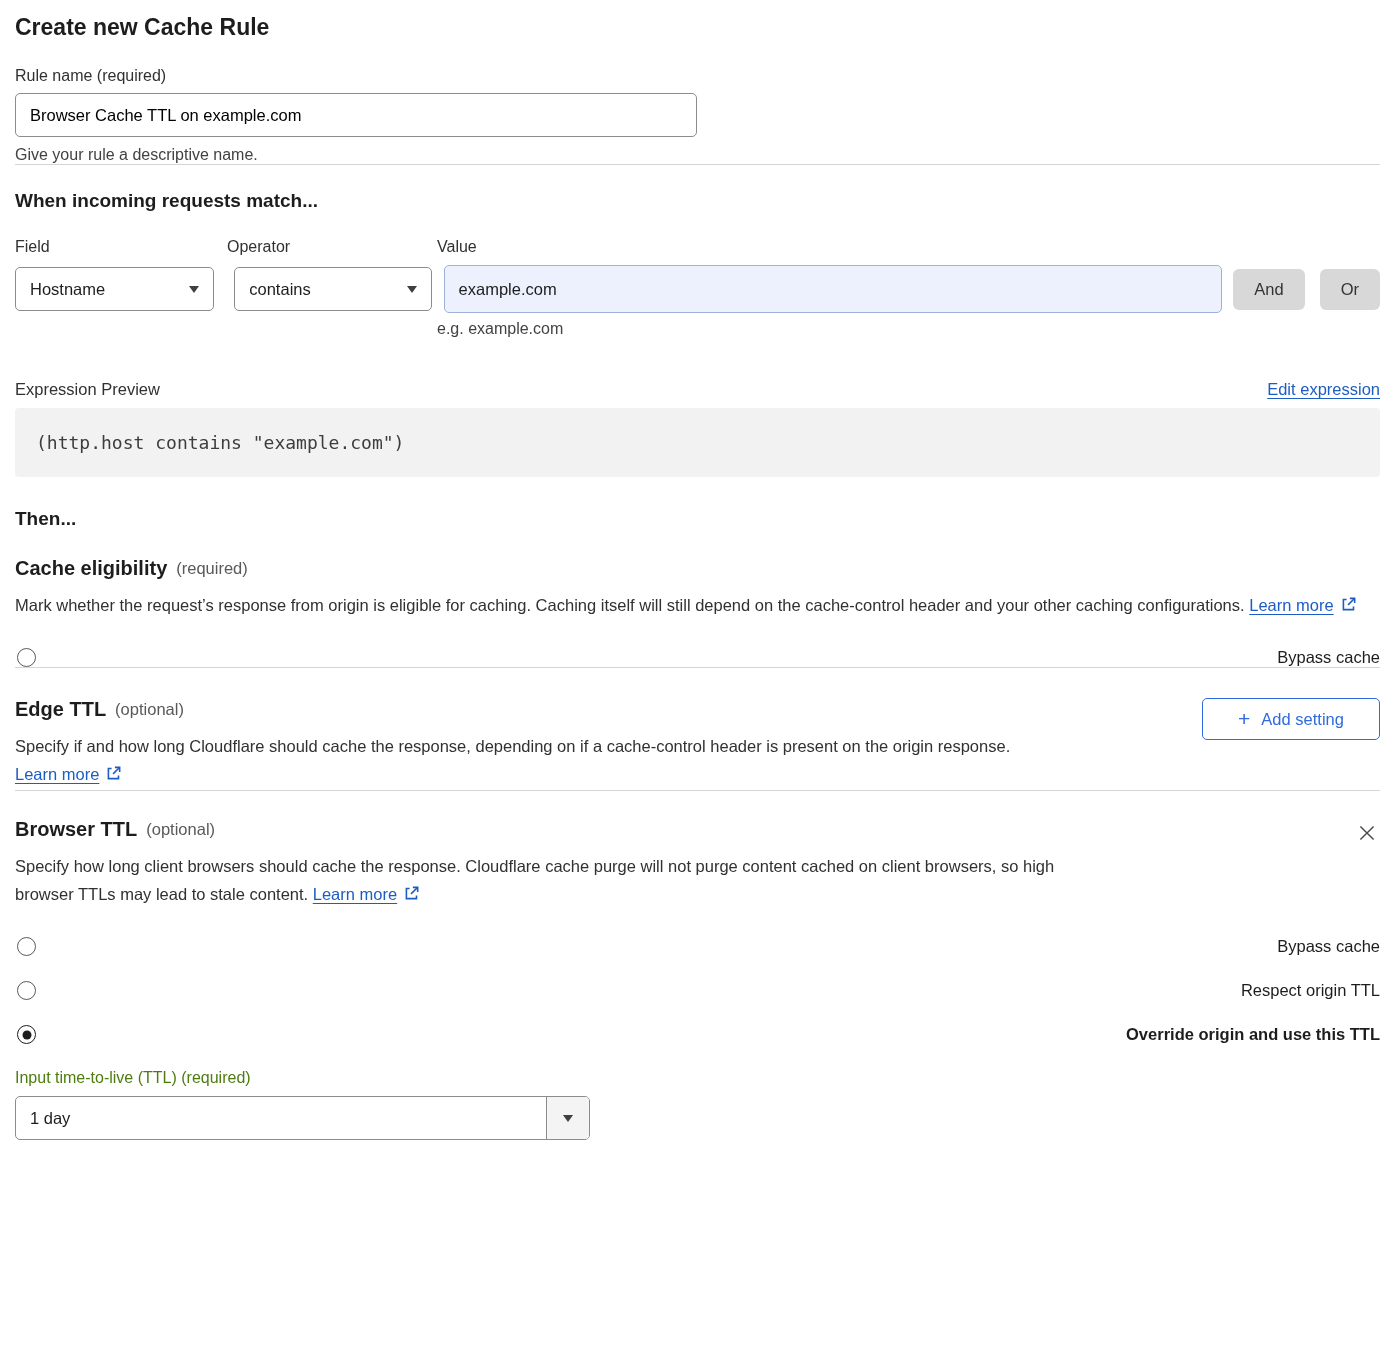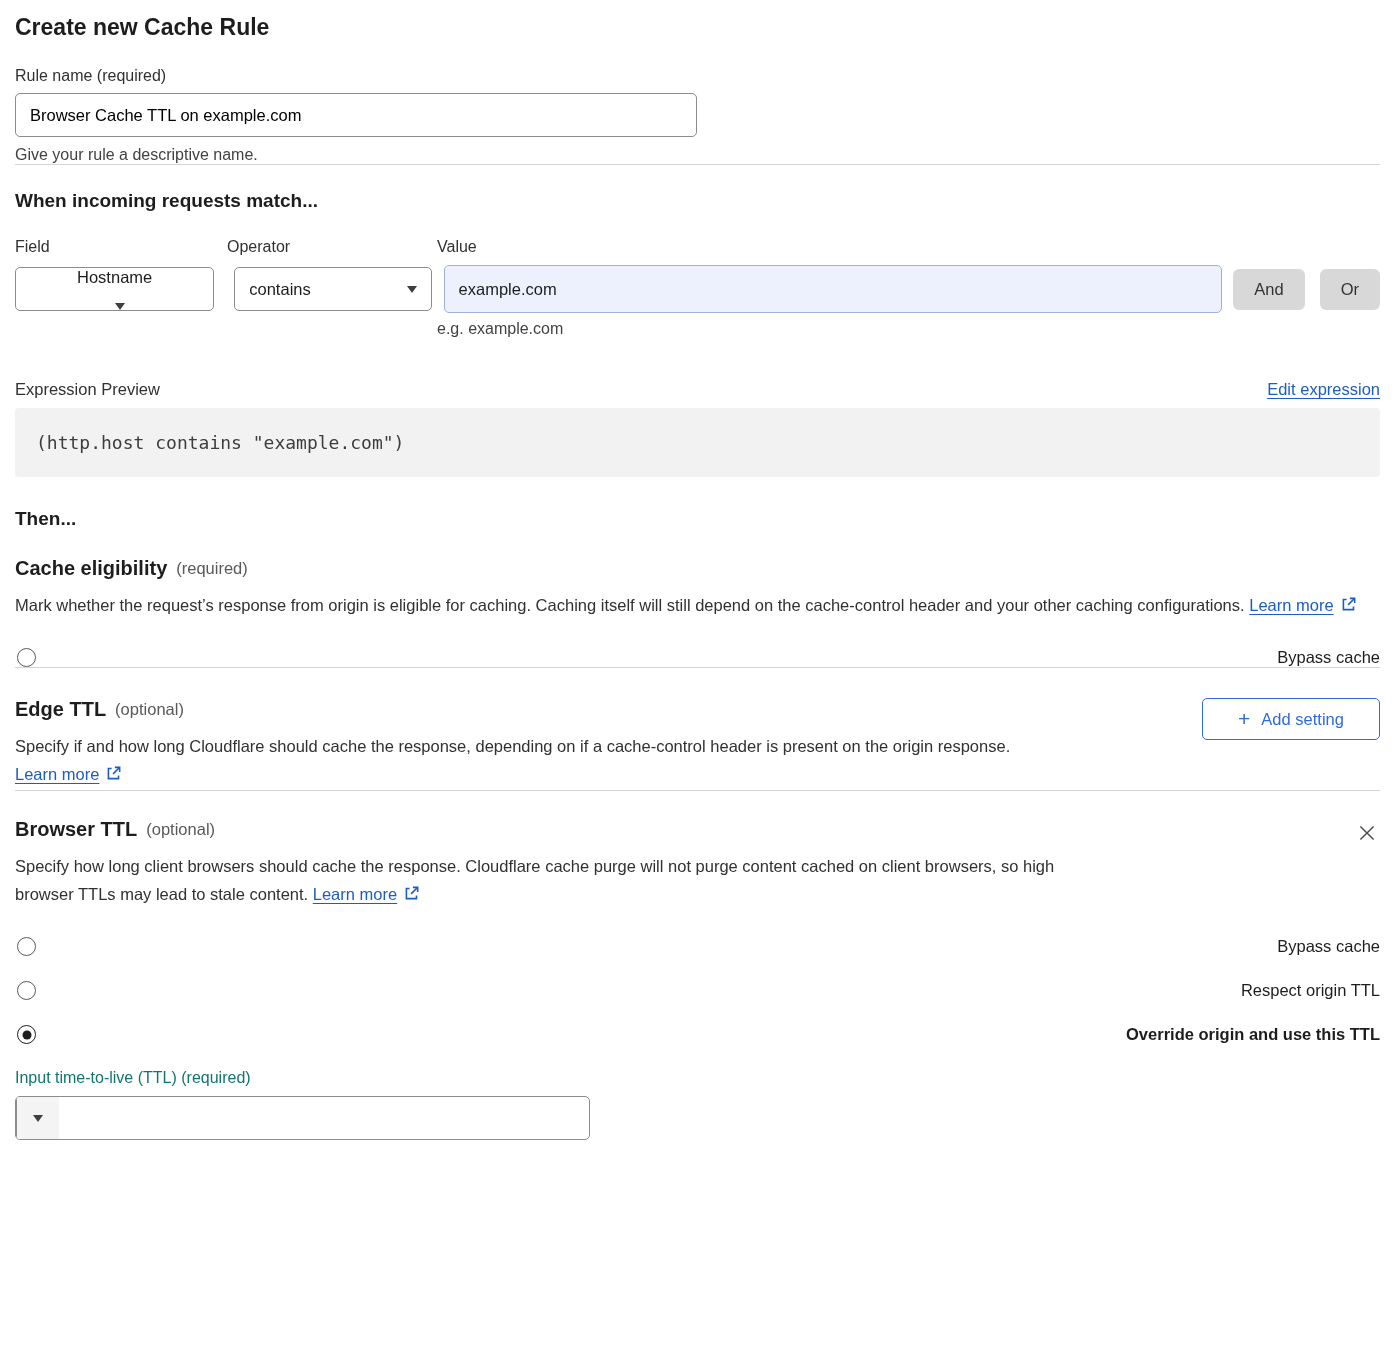--- a/index.html
+++ b/index.html
@@ -72,21 +72,21 @@
     border-radius: 5px;
     background: #fff;
     display: flex;
     align-items: center;
     justify-content: space-between;
     padding: 0 14px;
     font-size: 16.5px;
     color: #1d1d1d;
     cursor: pointer;
   }
-  .select-field { width: 200px; margin-right: 20px; flex-direction: column; }
+  .select-field { width: 200px; margin-right: 20px; }
   .select-operator { width: 198px; margin-right: 12px; }
   .caret {
     width: 0; height: 0;
     border-left: 5.5px solid transparent;
     border-right: 5.5px solid transparent;
     border-top: 7px solid #3f3f3f;
     flex: none;
     margin-left: 10px;
   }
   .value-input {
@@ -213,21 +213,21 @@
   .close-btn {
     background: none;
     border: none;
     cursor: pointer;
     padding: 2px;
     margin-top: 2px;
     color: #4a4a4a;
     line-height: 0;
   }
 
-  .ttl-label { font-size: 16px; color: #0f766e; margin-top: 25px; }
+  .ttl-label { font-size: 16px; color: #4d7c0f; margin-top: 25px; }
   .ttl-select {
     margin-top: 9px;
     width: 575px;
     height: 44px;
     border: 1px solid #8c8c8c;
     border-radius: 5px;
     background: #fff;
     display: flex;
     align-items: stretch;
     overflow: hidden;
@@ -373,18 +373,19 @@
     <span class="radio-circle"></span>
     <span class="radio-label">Respect origin TTL</span>
   </div>
   <div class="radio-row selected mt-radio-b">
     <span class="radio-circle"></span>
     <span class="radio-label">Override origin and use this TTL</span>
   </div>
 
   <div class="ttl-label">Input time-to-live (TTL) (required)</div>
   <div class="ttl-select">
+    <div class="ttl-select-value">1 day</div>
     <div class="ttl-select-arrow">
       <span class="caret" style="margin-left:0;"></span>
     </div>
   </div>
 
 </div>
 
 </body></html>

